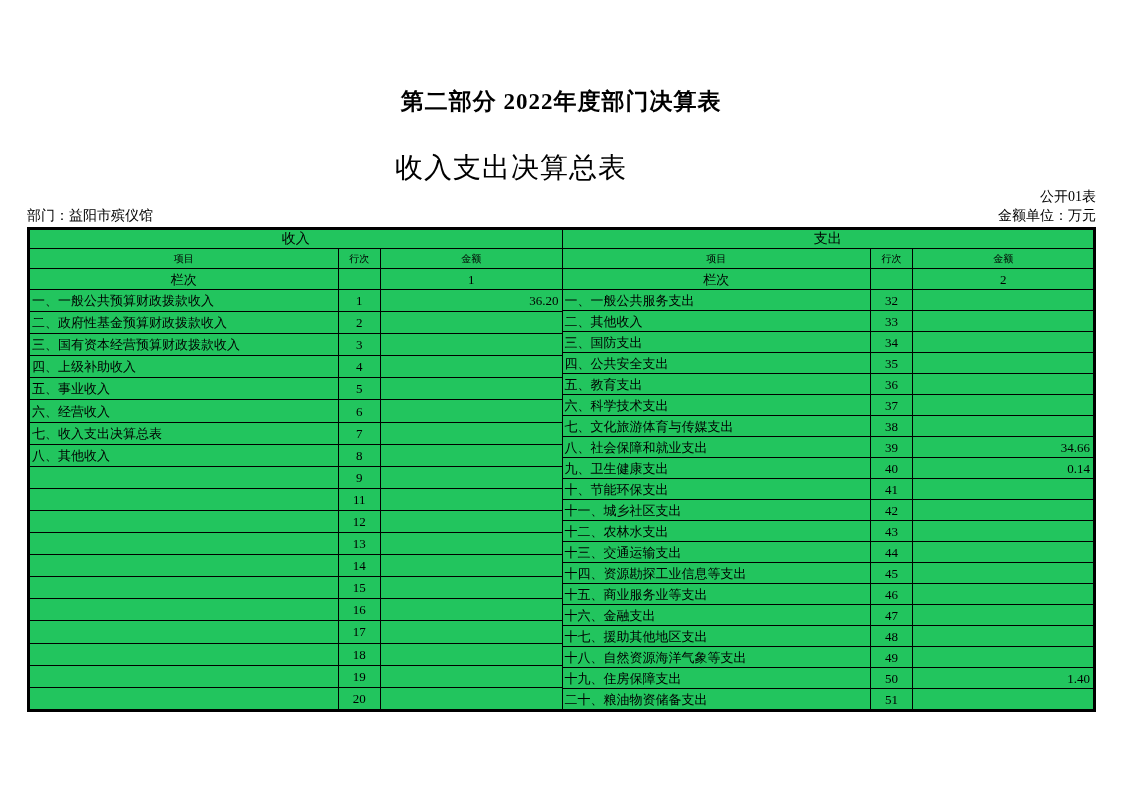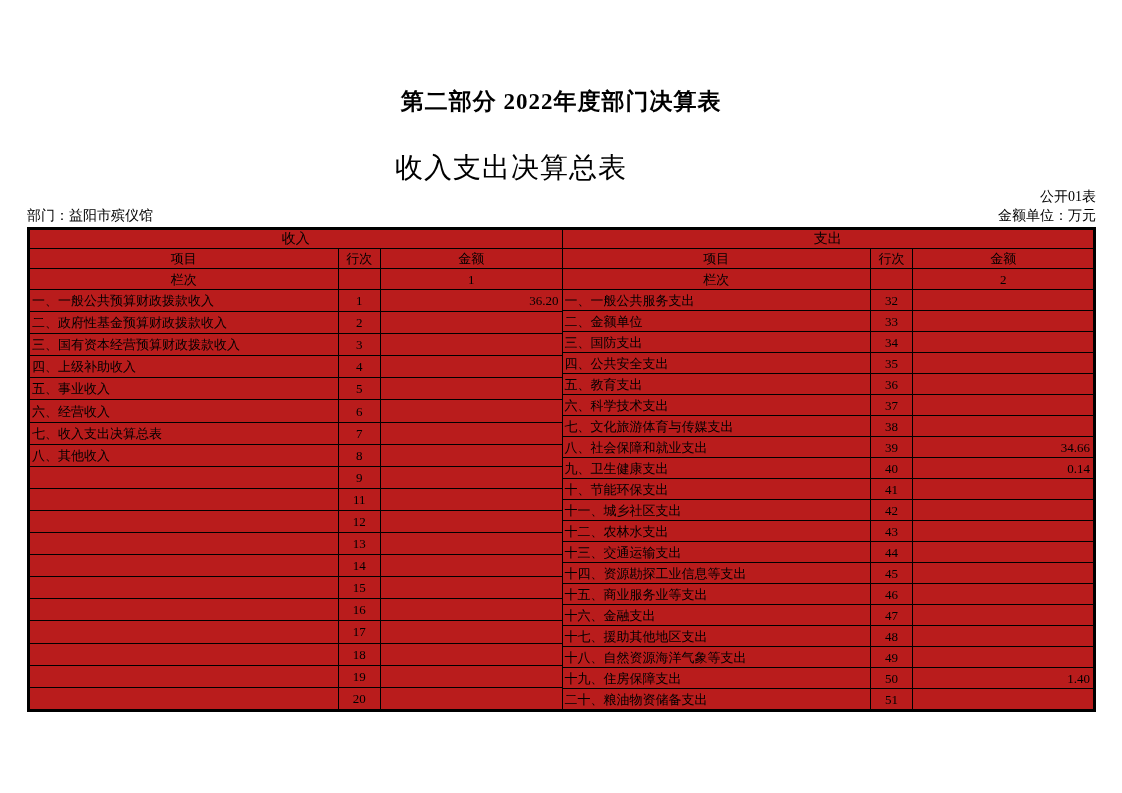--- a/index.html
+++ b/index.html
@@ -19,35 +19,35 @@
   }
   .code-line{
     position:absolute;top:188px;right:26px;font-size:14px;text-align:right;
   }
   .meta-line{
     position:absolute;top:207px;left:27px;width:1069px;
     display:flex;justify-content:space-between;font-size:14px;
   }
   .table-wrap{
     position:absolute;top:227px;left:27px;width:1065px;
-    border:2px solid #000;display:flex;background:#b91c1c;
+    border:2px solid #000;display:flex;background:#22c55e;
   }
   table{border-collapse:collapse;table-layout:fixed;width:50%;}
   .t-left td,.t-left th,.t-right td,.t-right th{
     border:1px solid #000;padding:0;margin:0;
     font-size:13px;font-weight:normal;line-height:1;
     overflow:hidden;white-space:nowrap;
   }
   .t-left td:last-child,.t-left th:last-child{border-right:none;}
   thead tr.section-row{height:19px;}
   thead tr.cols-row{height:20px;}
   thead tr.lanci-row{height:21px;}
   tbody tr{height:21px;}
   th.section{font-size:14px;text-align:center;}
-  th.colhead{font-size:13px;text-align:center;}
+  th.colhead{font-size:10px;text-align:center;}
   td.lanci{text-align:center;}
   td.colindex{text-align:center;}
   td[data-field="item"]{text-align:left;padding-left:2px;}
   td[data-field="row"]{text-align:center;}
   td[data-field="amount"]{text-align:right;padding-right:3px;}
 </style>
 </head>
 <body>
 
 <div class="page">
@@ -226,21 +226,21 @@
         </tr>
       </thead>
       <tbody>
   <tr>
     <td data-field="item">一、一般公共服务支出</td>
     <td data-field="row">32</td>
     <td data-field="amount"></td>
   </tr>
 
   <tr>
-    <td data-field="item">二、金额单位</td>
+    <td data-field="item">二、其他收入</td>
     <td data-field="row">33</td>
     <td data-field="amount"></td>
   </tr>
 
   <tr>
     <td data-field="item">三、国防支出</td>
     <td data-field="row">34</td>
     <td data-field="amount"></td>
   </tr>
 

